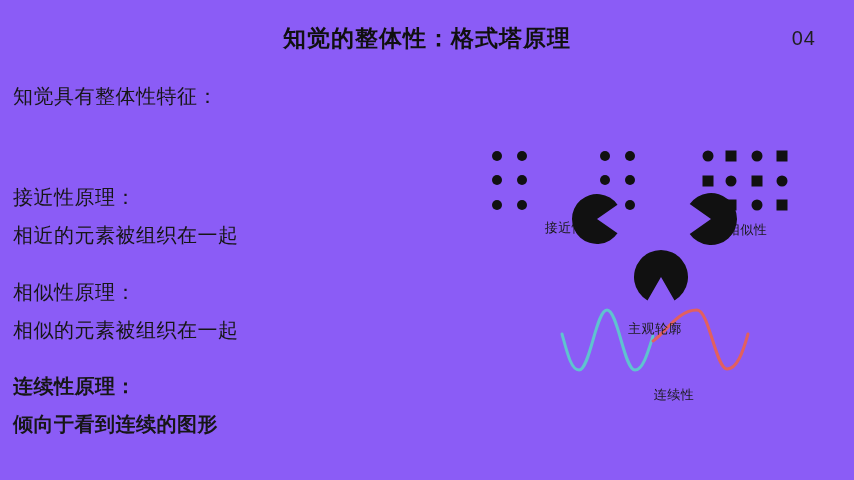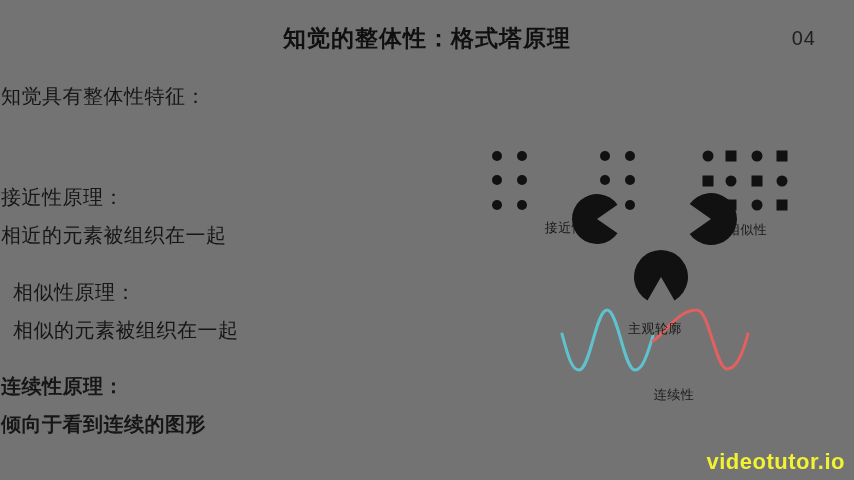--- a/index.html
+++ b/index.html
@@ -1,40 +1,40 @@
 <!DOCTYPE html>
 <html><head>
 <meta charset="utf-8">
 <style>
   html,body{margin:0;padding:0;}
   body{
     width:854px;height:480px;position:relative;overflow:hidden;
     background:#ffffff;
     font-family:"Liberation Sans","DejaVu Sans",sans-serif;
   }
-  .slide{position:absolute;inset:0;background:#737373;}
+  .slide{position:absolute;inset:0;background:#8b5cf6;}
 
   .slide-title{
     position:absolute;top:23px;left:0;width:100%;text-align:center;
     font-size:23px;font-weight:700;color:#101010;letter-spacing:1px;
   }
   .page-number{
     position:absolute;top:27px;right:38px;
     font-size:20px;color:#1f1f1f;letter-spacing:1px;
   }
 
   .para{
-    position:absolute;left:1px;
+    position:absolute;left:13px;
     font-size:20px;line-height:38px;color:#161616;
     letter-spacing:0.5px;white-space:nowrap;
   }
   .para .line{display:block;}
   .para-0{top:77px;}
   .para-1{top:178px;}
-  .para-2{top:273px;margin-left:12px;}
+  .para-2{top:273px;}
   .para-3{top:367px;font-weight:bold;}
 
   svg.layer{position:absolute;left:0;top:0;}
   .base-layer{z-index:1;}
   .top-layer{z-index:3;}
 
   .diagram-label{
     position:absolute;z-index:2;
     font-size:13px;color:#1a1a1a;white-space:nowrap;
     transform:translateX(-50%);letter-spacing:0.5px;
@@ -110,14 +110,13 @@
   <div class="diagram-label label-similarity">相似性</div>
   <div class="diagram-label label-contour">主观轮廓</div>
   <div class="diagram-label label-continuity">连续性</div>
 
   <svg class="layer top-layer" width="854" height="480" viewBox="0 0 854 480">
     <path d="M597,219 L617.5,204.7 A25,25 0 1 0 617.5,233.3 Z" fill="#111111"></path>
     <path d="M711,219 L689.7,204.1 A26,26 0 1 1 689.7,233.9 Z" fill="#111111"></path>
     <path d="M661,277 L647.5,300.4 A27,27 0 1 1 674.5,300.4 Z" fill="#111111"></path>
   </svg>
 
-  <div class="watermark" style="color: rgb(242, 242, 51);">videotutor.io</div>
 </div>
 
 </body></html>

